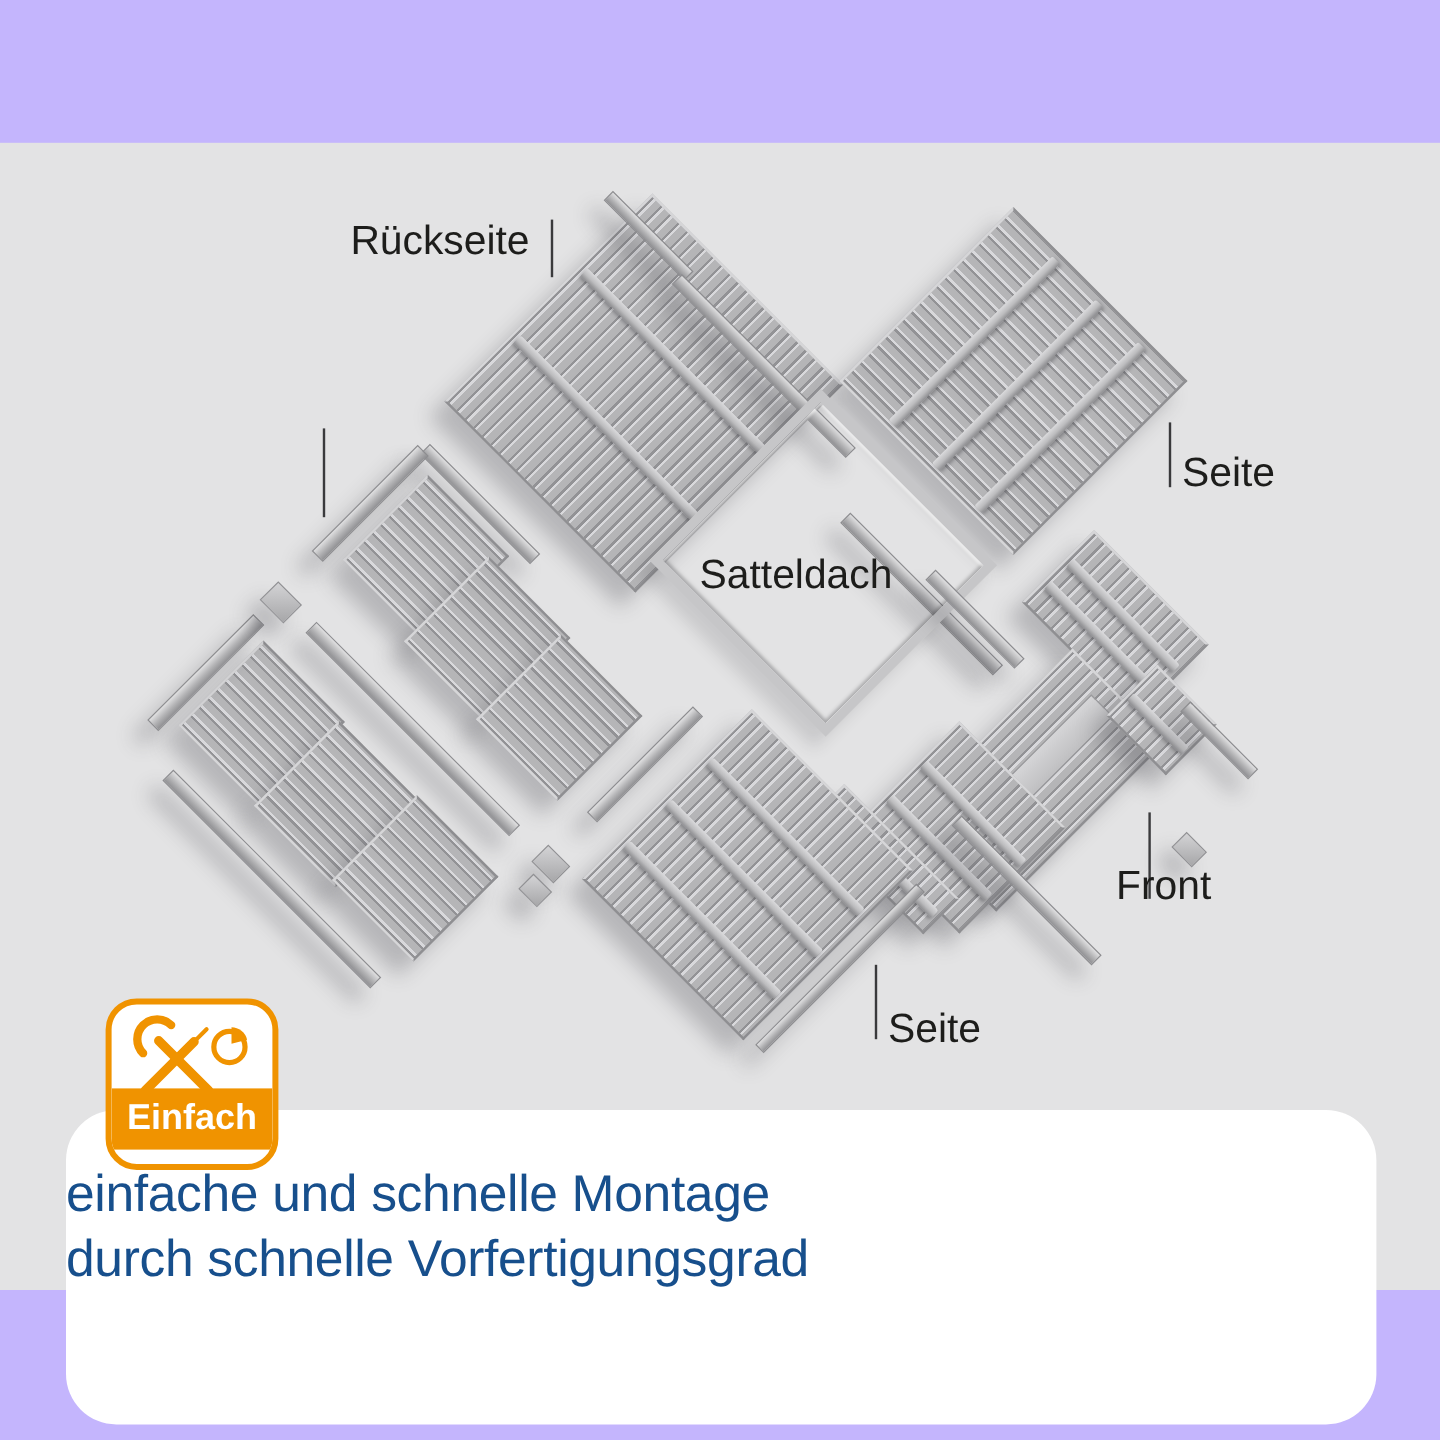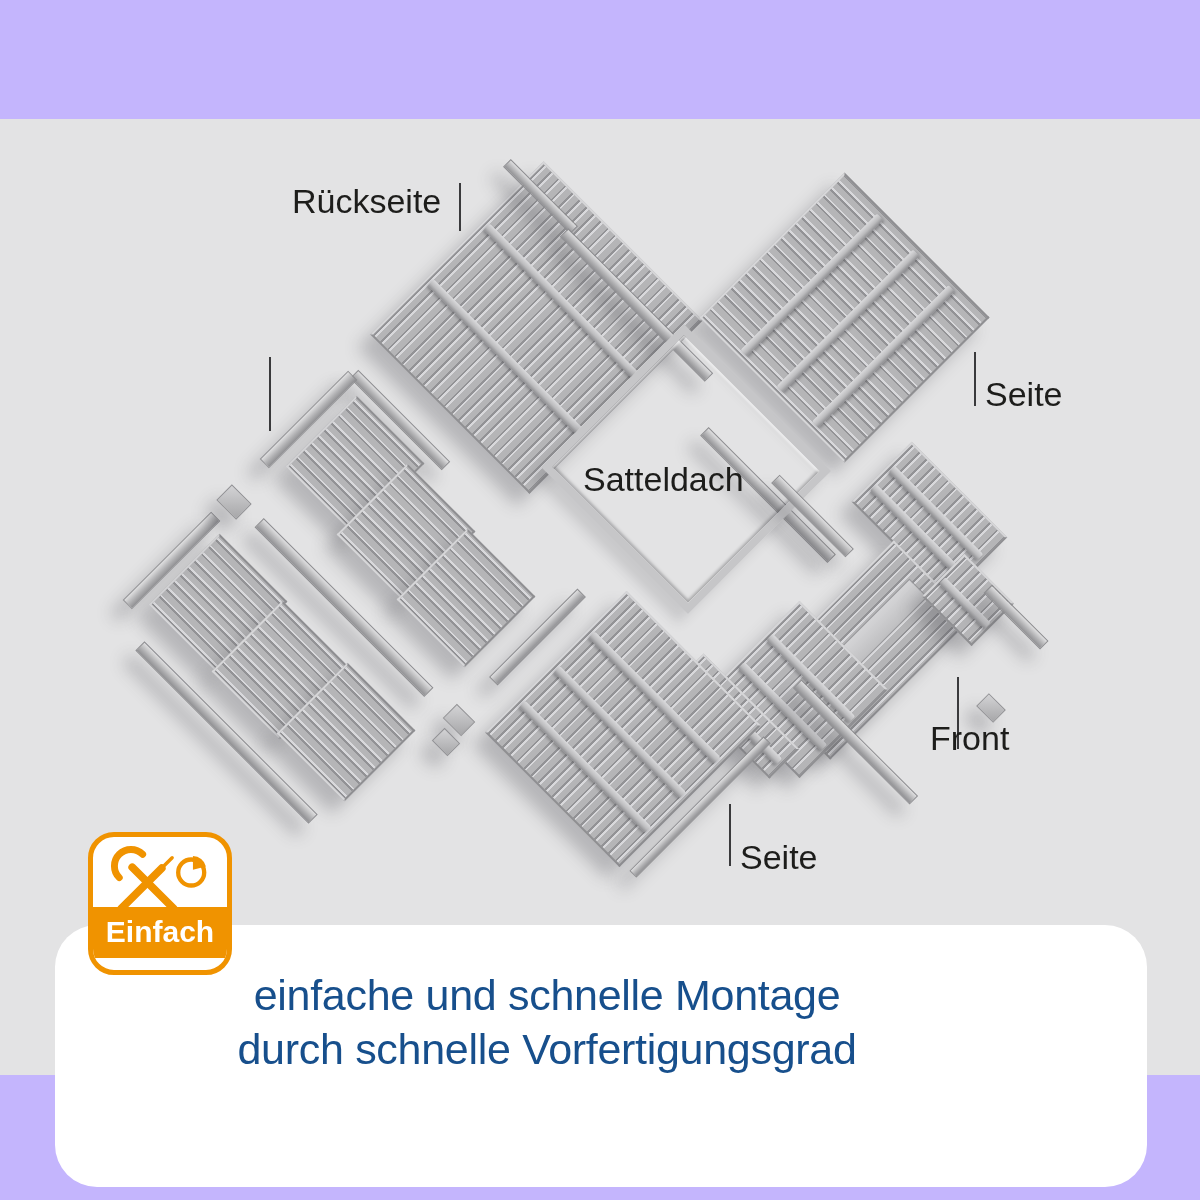--- a/index.html
+++ b/index.html
@@ -44,21 +44,21 @@
     background:linear-gradient(90deg,#d5d5d7,#bfbfc1); border:1px solid #9a9a9d; }
   .door-handle { position:absolute; left:26px; top:132px; width:28px; height:15px; background:#28282a;
     clip-path:polygon(0 0, 32% 0, 32% 52%, 100% 52%, 100% 100%, 0 100%); }
 
   
   .label { position:absolute; color:var(--label,#1d1d1b); font-size:34px; white-space:nowrap; }
   .leader { position:absolute; width:2px; background:#3a3a3c; }
 
   
   .card { position:absolute; left:55px; top:925px; width:1092px; height:262px; background:#fff; border-radius:42px; }
-  .caption { position:absolute; left:55px; top:968px; width:984px; text-align:center;
+  .caption { position:absolute; left:55px; top:968px; width:984px; text-align:left;
     color:var(--blue,#174f8c); font-size:43px; line-height:54px; letter-spacing:-0.3px; }
 
   
   .badge { position:absolute; left:88px; top:832px; width:144px; height:143px; background:#fff;
     border:5px solid var(--accent,#f09300); border-radius:26px; box-sizing:border-box; overflow:hidden; }
   .badge-strip { position:absolute; left:0; right:0; bottom:12px; height:51px; background:var(--accent,#f09300);
     color:#fff; font-weight:bold; font-size:30px; text-align:center; line-height:49px; }
   .badge-icon { position:absolute; left:8px; top:6px; width:118px; height:78px; color:var(--accent,#f09300); }
 </style>
 </head>

